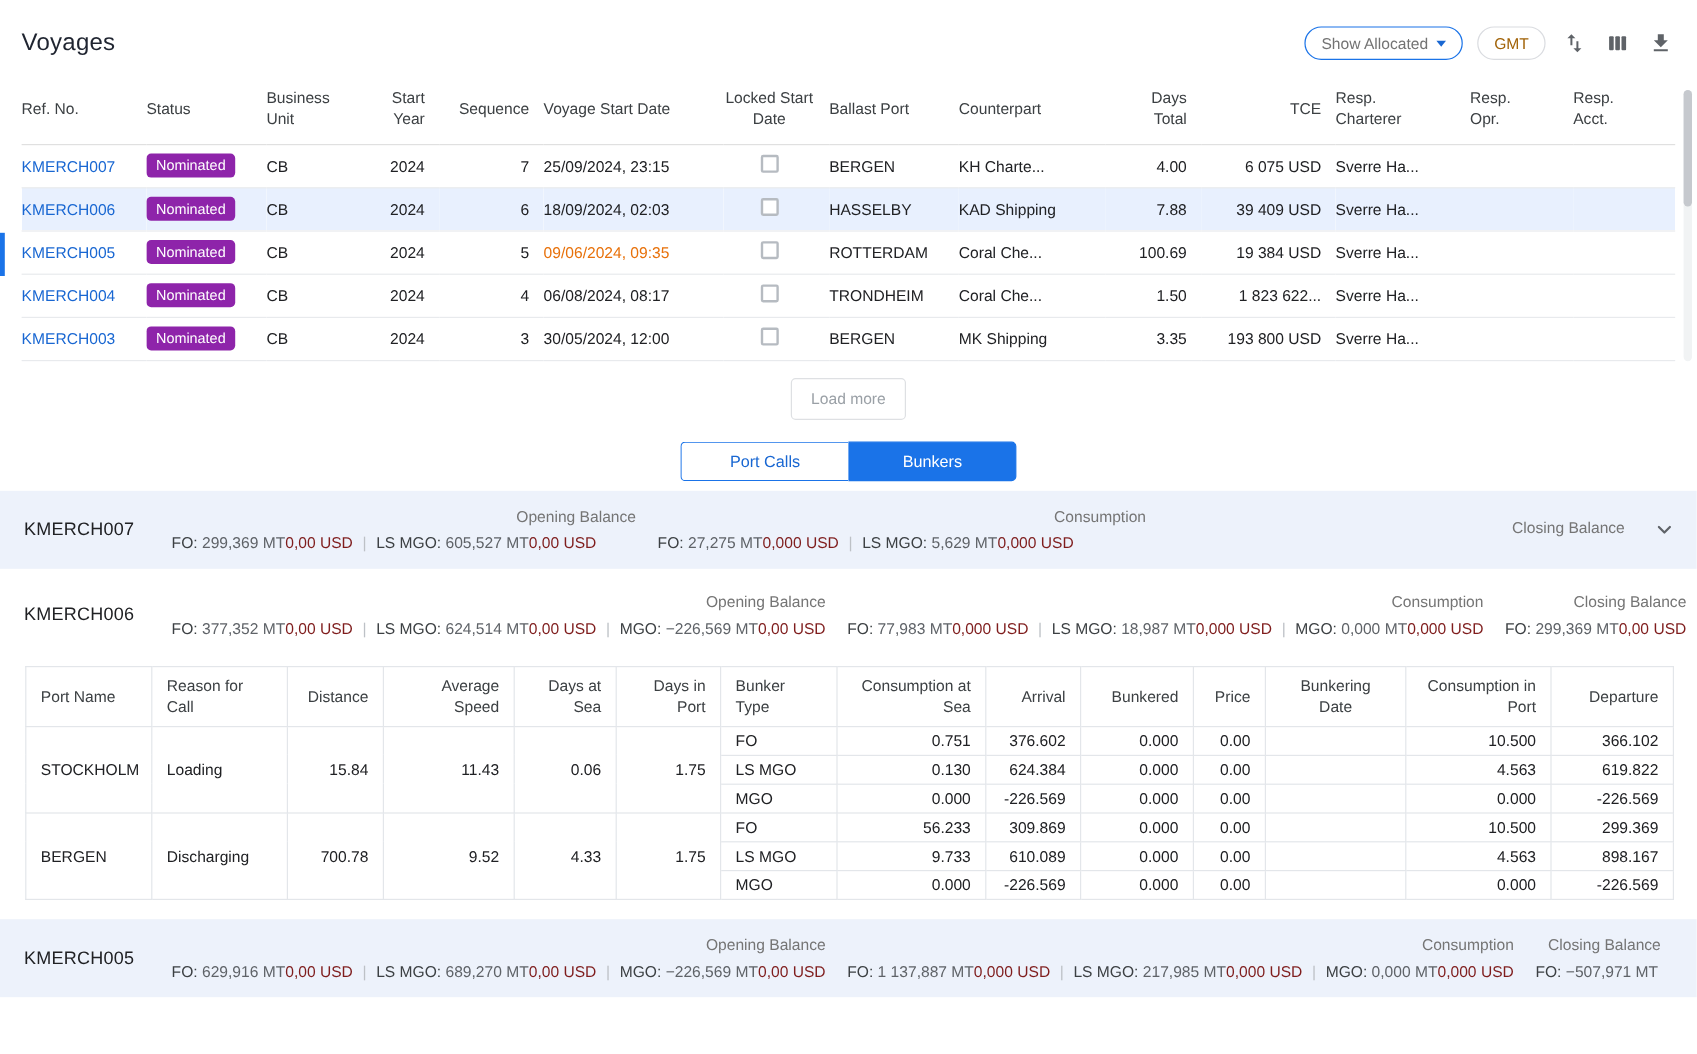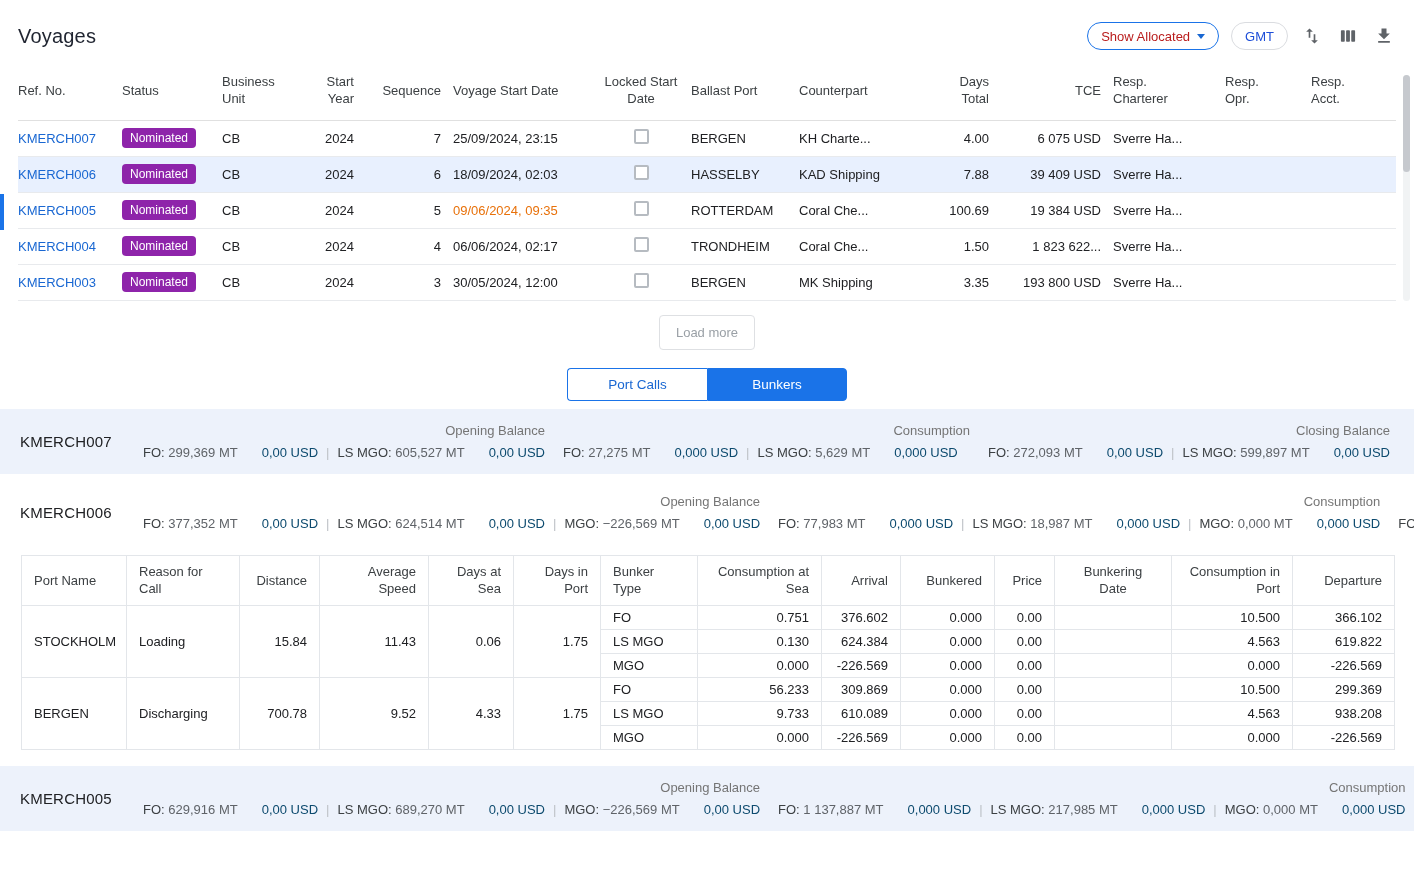--- a/index.html
+++ b/index.html
@@ -17,22 +17,22 @@
     padding: 22px 18px 10px 18px;
     display: flex; align-items: center; justify-content: space-between;
   }
   h1.page-title { font-size: 20px; font-weight: 500; color: #1f2430; letter-spacing: .2px; }
   .header-actions { display: flex; align-items: center; gap: 12px; }
   .pill {
     height: 28px; border-radius: 15px; padding: 0 13px; font-size: 13px;
     display: inline-flex; align-items: center; gap: 7px; background: #fff;
     cursor: pointer; font-family: inherit; font-weight: 500;
   }
-  .pill.blue { border: 1px solid #1a73e8; color: #b91c1c; }
-  .pill.gray { border: 1px solid #dadce0; color: #1d4ed8; }
+  .pill.blue { border: 1px solid #1a73e8; color: #737373; }
+  .pill.gray { border: 1px solid #dadce0; color: #a16207; }
   .caret-down {
     width: 0; height: 0; border-left: 4px solid transparent;
     border-right: 4px solid transparent; border-top: 5px solid #1967d2;
     display: inline-block;
   }
   .icon-btn { background: none; border: none; padding: 2px; cursor: pointer; line-height: 0; }
   
   .voyages-table {
     width: 1378px; margin: 0 18px; border-collapse: collapse;
     table-layout: fixed; font-size: 13px;
@@ -92,21 +92,21 @@
   .voyage-id { flex: 0 0 123px; font-size: 15px; color: #202124; letter-spacing: .2px; }
   .block { font-size: 13px; line-height: 19px; }
   .block .btitle { color: #757575; margin-bottom: 3px; text-align: right; }
   .block.b0 { flex: 0 0 405px; padding-right: 18px; }
   .block.b1 { flex: 0 0 425px; padding-right: 18px; }
   .block.b2 { flex: 1 1 auto; padding-right: 14px; }
   .chev { flex: 0 0 30px; display: flex; justify-content: flex-end; align-items: center; cursor: pointer; }
   .fuel-entry { white-space: nowrap; }
   .fl { color: #3c4043; font-weight: 400; }
   .fv { color: #5f6368; }
-  .fu { color: #0c4a6e; margin-left: 24px; }
+  .fu { color: #7f1d1d; margin-left: 0; }
   .sep { color: #bdc1c6; margin: 0 8px; }
   
   .port-table {
     border-collapse: collapse; table-layout: fixed; font-size: 13px;
     width: 1373px; margin: 10px 20px 16px 21px; background: #fff;
   }
   .port-table th, .port-table td { border: 1px solid #e3e6ea; }
   .port-table th {
     height: 50px; padding: 4px 12px; vertical-align: middle;
     color: #3c4043; font-weight: 500; line-height: 17px; text-align: left;
@@ -228,21 +228,21 @@
       <td>Sverre Ha...</td>
       <td></td>
       <td></td>
     </tr>
     <tr>
       <td><a class="ref-link">KMERCH004</a></td>
       <td><span class="badge">Nominated</span></td>
       <td>CB</td>
       <td class="ar">2024</td>
       <td class="ar">4</td>
-      <td>06/06/2024, 02:17</td>
+      <td>06/08/2024, 08:17</td>
       <td class="ac"><span class="cb"></span></td>
       <td>TRONDHEIM</td>
       <td>Coral Che...</td>
       <td class="ar">1.50</td>
       <td class="ar">1 823 622...</td>
       <td>Sverre Ha...</td>
       <td></td>
       <td></td>
     </tr>
     <tr>
@@ -284,21 +284,20 @@
     <div class="block b0">
       <div class="btitle">Opening Balance</div>
       <div class="bline"><span class="fuel-entry"><span class="fl">FO:</span> <span class="fv">299,369 MT</span><span class="fu">0,00 USD</span></span><span class="sep">|</span><span class="fuel-entry"><span class="fl">LS MGO:</span> <span class="fv">605,527 MT</span><span class="fu">0,00 USD</span></span></div>
     </div>
     <div class="block b1">
       <div class="btitle">Consumption</div>
       <div class="bline"><span class="fuel-entry"><span class="fl">FO:</span> <span class="fv">27,275 MT</span><span class="fu">0,000 USD</span></span><span class="sep">|</span><span class="fuel-entry"><span class="fl">LS MGO:</span> <span class="fv">5,629 MT</span><span class="fu">0,000 USD</span></span></div>
     </div>
     <div class="block b2">
       <div class="btitle">Closing Balance</div>
-      <div class="bline"><span class="fuel-entry"><span class="fl">FO:</span> <span class="fv">272,093 MT</span><span class="fu">0,00 USD</span></span><span class="sep">|</span><span class="fuel-entry"><span class="fl">LS MGO:</span> <span class="fv">599,897 MT</span><span class="fu">0,00 USD</span></span></div>
     </div>
     <div class="chev">
       <svg width="22" height="22" viewBox="0 0 24 24">
           <path d="M7 10l5 5 5-5" fill="none" stroke="#5f6368" stroke-width="2" stroke-linecap="round" stroke-linejoin="round"></path>
         </svg>
     </div>
   </div>
 </section>
 
 <section class="bunker-section expanded">
@@ -410,21 +409,21 @@
         <td class="ar">299.369</td>
       </tr>
       <tr>
         <td>LS MGO</td>
         <td class="ar">9.733</td>
         <td class="ar">610.089</td>
         <td class="ar">0.000</td>
         <td class="ar">0.00</td>
         <td></td>
         <td class="ar">4.563</td>
-        <td class="ar">938.208</td>
+        <td class="ar">898.167</td>
       </tr>
       <tr>
         <td>MGO</td>
         <td class="ar">0.000</td>
         <td class="ar">-226.569</td>
         <td class="ar">0.000</td>
         <td class="ar">0.00</td>
         <td></td>
         <td class="ar">0.000</td>
         <td class="ar">-226.569</td>

